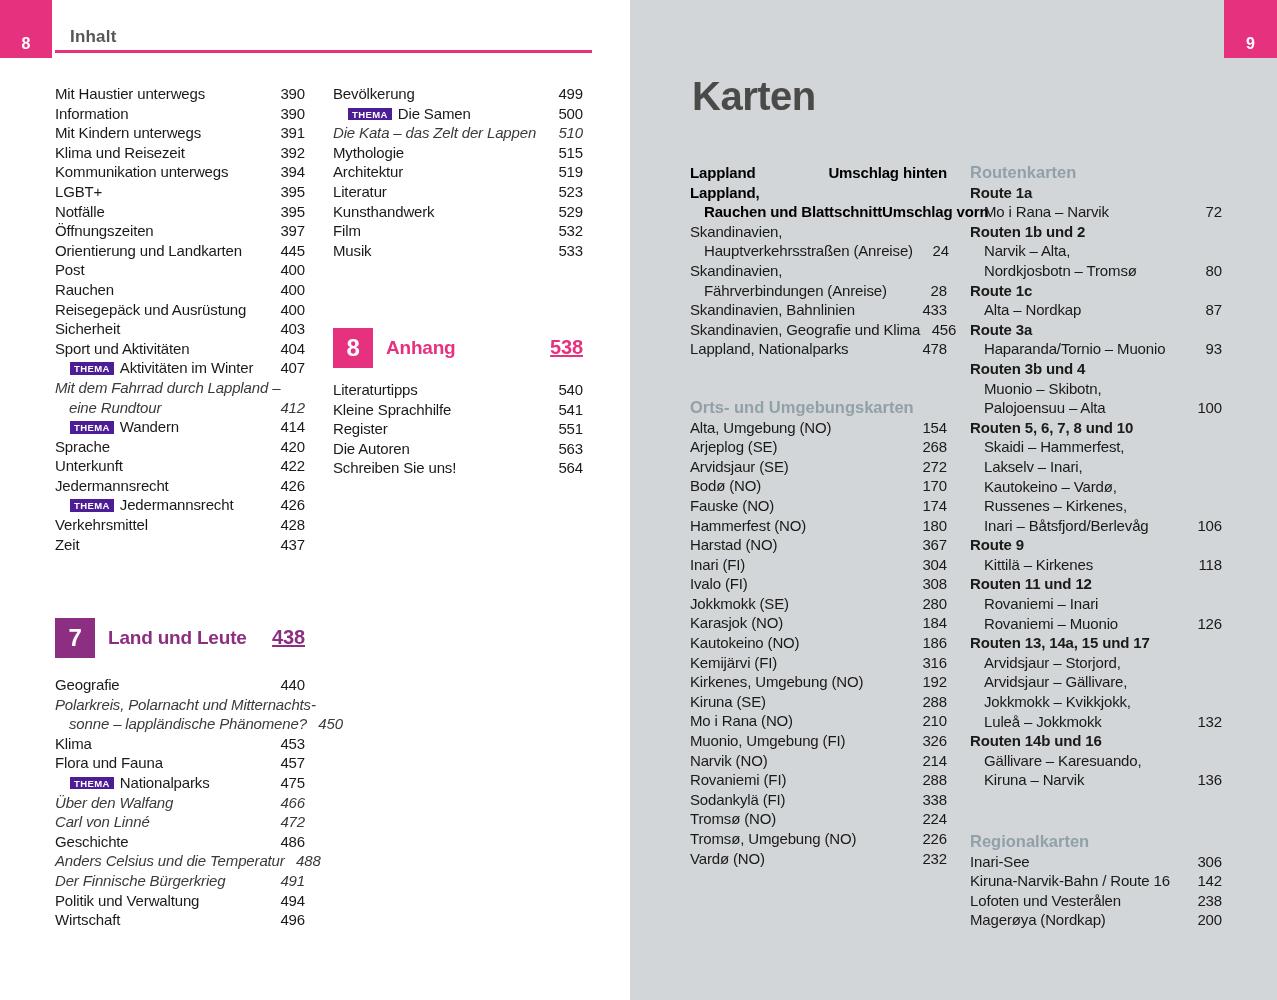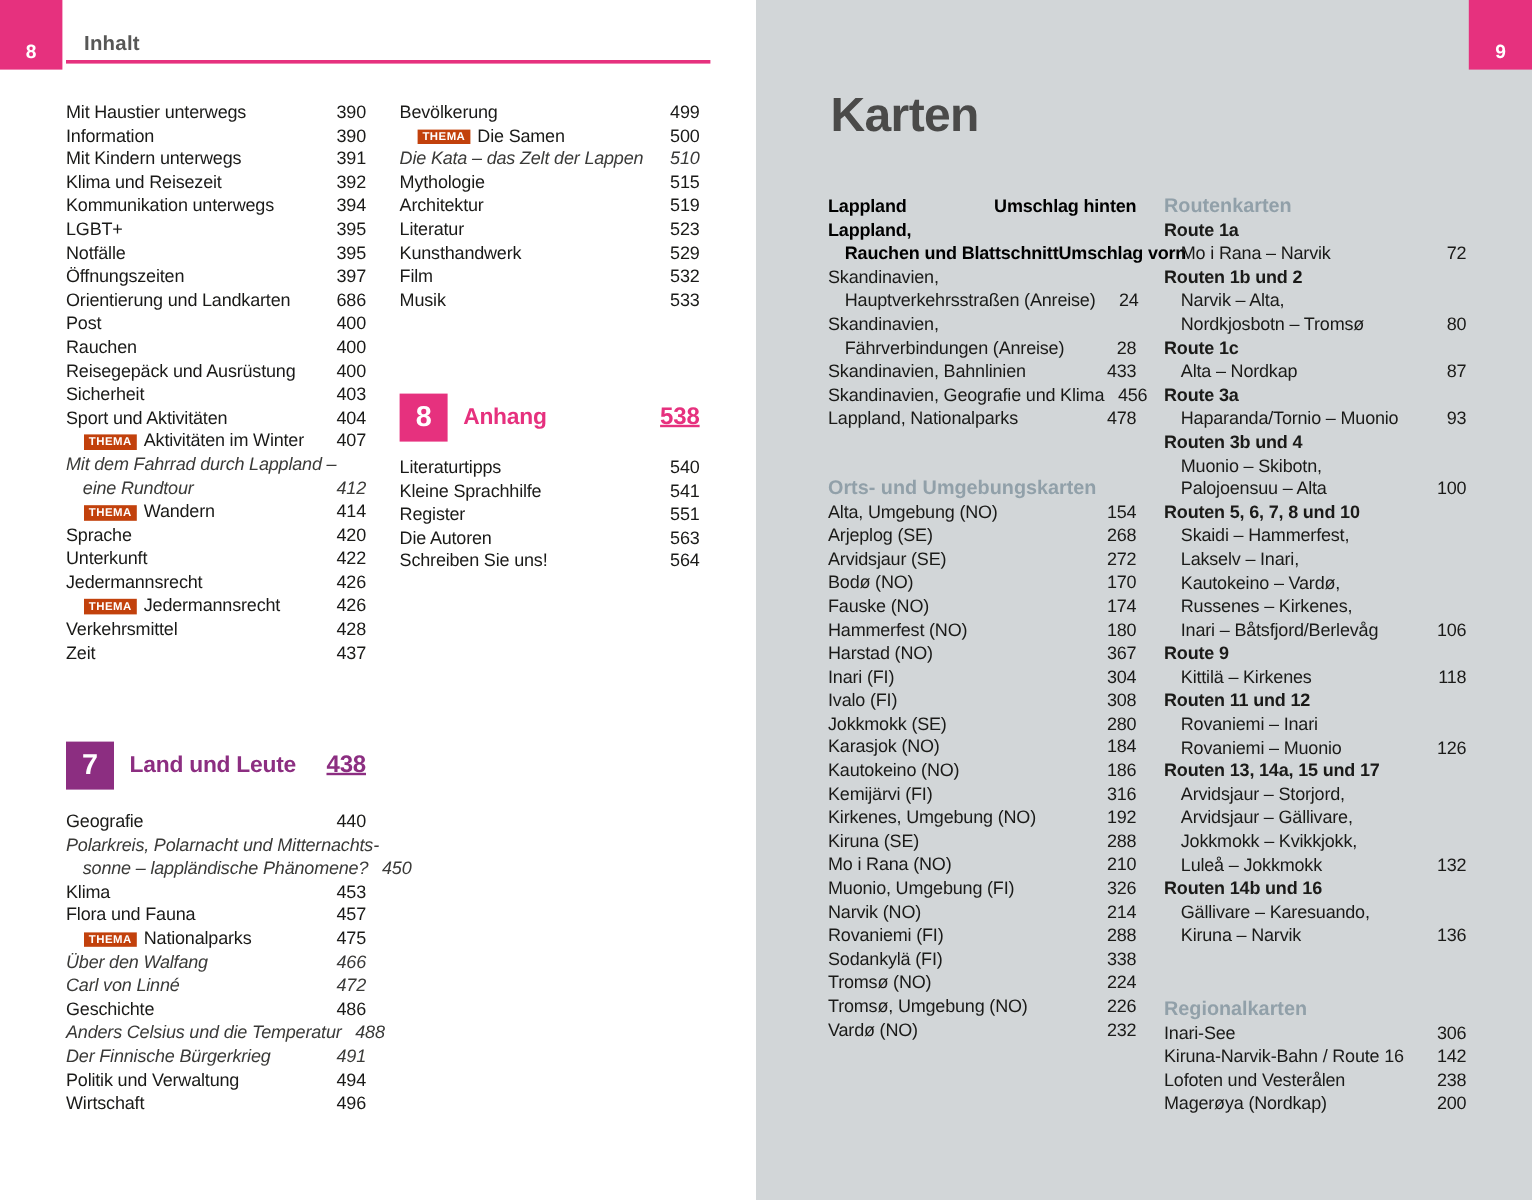--- a/index.html
+++ b/index.html
@@ -23,21 +23,21 @@
   .row{display:flex;align-items:baseline;}
   .lbl{flex:1;white-space:nowrap;}
   .pg{min-width:36px;text-align:right;white-space:nowrap;}
   .row.sub{padding-left:14px;}
   .row.it{font-style:italic;color:#3a3a38;}
   .row.bold{font-weight:bold;}
   .row.hdr{color:#91a0a9;font-weight:bold;font-size:16.5px;letter-spacing:0;}
   .row.cov{color:#000000;font-weight:bold;}
   .row.thema{padding-left:15px;}
   .gap{height:39px;}
-  .badge{display:inline-block;background:#c2410c;color:#fff;font-size:9.5px;font-weight:bold;
+  .badge{display:inline-block;background:#4c1d95;color:#fff;font-size:9.5px;font-weight:bold;
          padding:2px 4px 1px;margin-right:6px;letter-spacing:.4px;vertical-align:1px;line-height:1;}
   .chapter{display:flex;align-items:center;height:42px;}
   .chnum{width:40px;height:40px;color:#fff;font-size:24px;font-weight:bold;
          display:flex;align-items:center;justify-content:center;}
   .chtitle{flex:1;margin-left:13px;font-size:19px;font-weight:bold;letter-spacing:-.2px;}
   .chpage{font-size:20px;font-weight:bold;text-decoration:underline;}
   #lcol1b .chapter{margin-bottom:16px;}
   #lcol2b .chapter{margin-bottom:11px;}
 </style>
 </head>
@@ -86,21 +86,21 @@
       <div class="row">
         <span class="lbl"><span>Notfälle</span></span>
         <span class="pg">395</span>
       </div>
       <div class="row">
         <span class="lbl"><span>Öffnungszeiten</span></span>
         <span class="pg">397</span>
       </div>
       <div class="row">
         <span class="lbl"><span>Orientierung und Landkarten</span></span>
-        <span class="pg">686</span>
+        <span class="pg">445</span>
       </div>
       <div class="row">
         <span class="lbl"><span>Post</span></span>
         <span class="pg">400</span>
       </div>
       <div class="row">
         <span class="lbl"><span>Rauchen</span></span>
         <span class="pg">400</span>
       </div>
       <div class="row">

